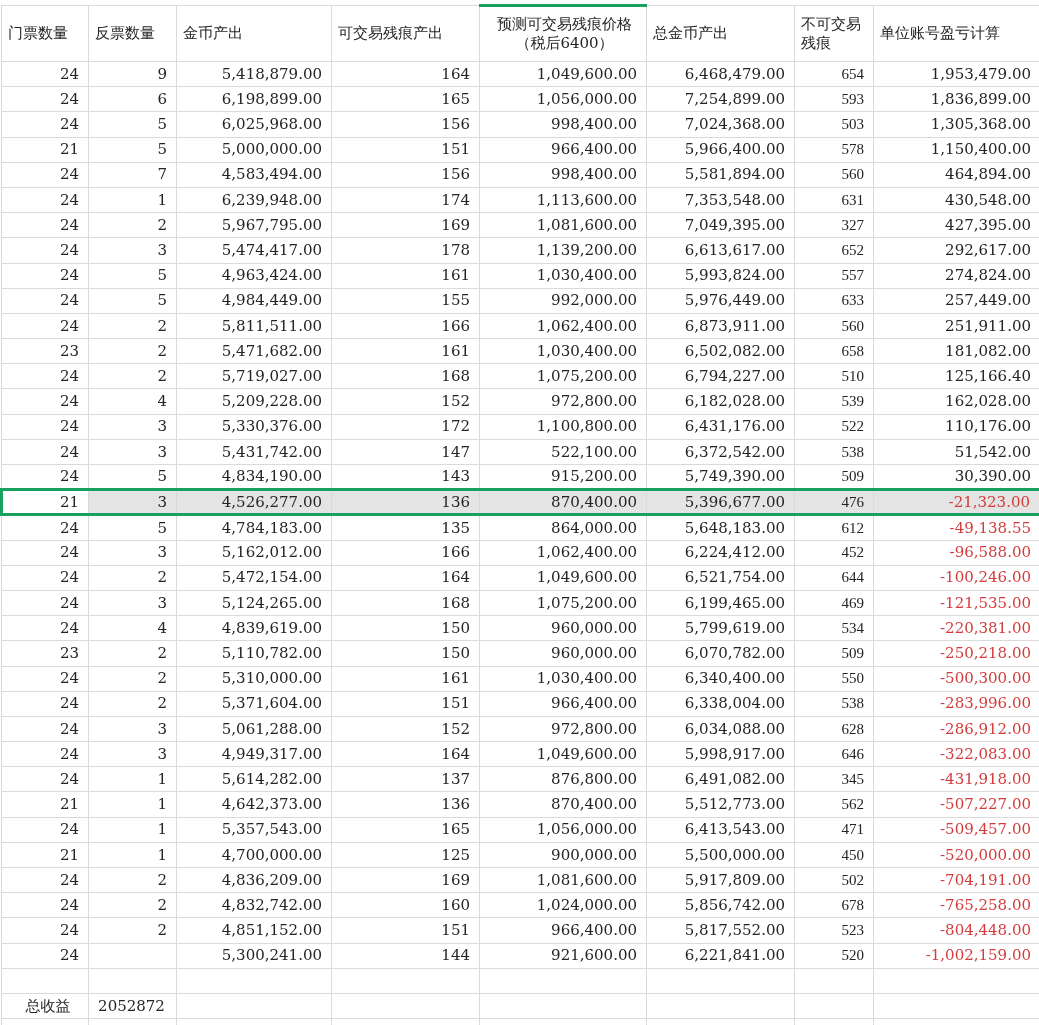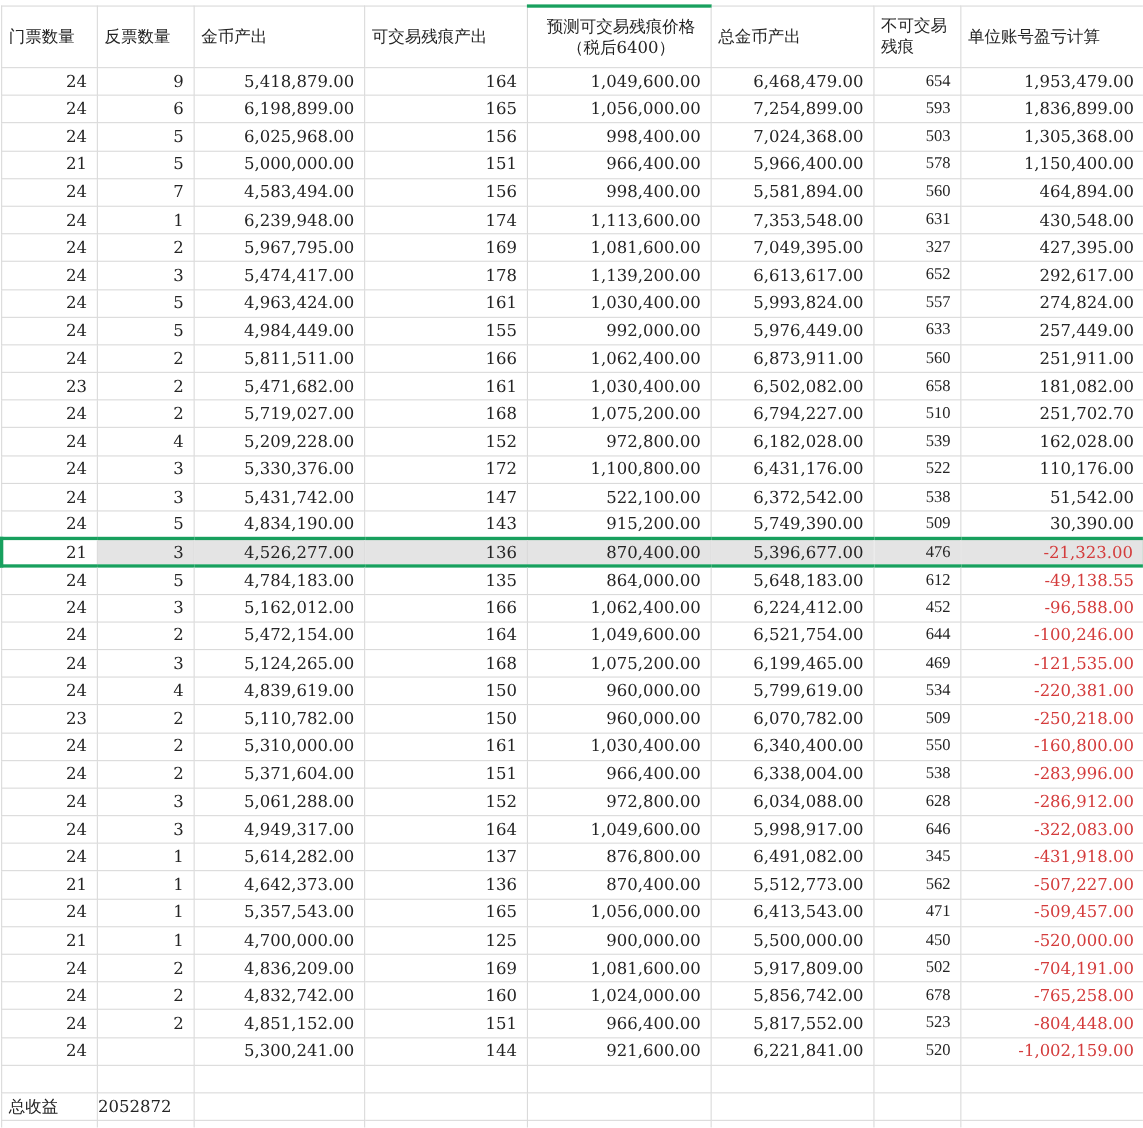--- a/index.html
+++ b/index.html
@@ -39,22 +39,22 @@
     background:var(--hl-fill);
     border-top:3px solid var(--green);
     border-bottom:3px solid var(--green);
   }
   .sheet tr.highlight td:first-child{
     background:#fff;border-left:3px solid var(--green);
   }
   .sheet tr.highlight td:last-child{border-right:3px solid var(--green);}
   
   .sheet tr.spacer{height:25.2px;}
-  .sheet td.footer-label{text-align:left;padding-left:6px;}
-  .sheet td.footer-value{text-align:left;padding-right:2px;}
+  .sheet td.footer-label{text-align:center;padding-left:6px;}
+  .sheet td.footer-value{text-align:center;padding-right:2px;}
 </style>
 </head>
 <body>
 
 <table class="sheet">
   <colgroup>
     <col style="width:87px">
       <col style="width:88px">
       <col style="width:155px">
       <col style="width:148px">
@@ -197,21 +197,21 @@
         <td class="num">181,082.00</td>
       </tr>
       <tr>
         <td class="num">24</td>
         <td class="num">2</td>
         <td class="num">5,719,027.00</td>
         <td class="num">168</td>
         <td class="num">1,075,200.00</td>
         <td class="num">6,794,227.00</td>
         <td class="num">510</td>
-        <td class="num">251,702.70</td>
+        <td class="num">125,166.40</td>
       </tr>
       <tr>
         <td class="num">24</td>
         <td class="num">4</td>
         <td class="num">5,209,228.00</td>
         <td class="num">152</td>
         <td class="num">972,800.00</td>
         <td class="num">6,182,028.00</td>
         <td class="num">539</td>
         <td class="num">162,028.00</td>
@@ -317,21 +317,21 @@
         <td class="num neg">-250,218.00</td>
       </tr>
       <tr>
         <td class="num">24</td>
         <td class="num">2</td>
         <td class="num">5,310,000.00</td>
         <td class="num">161</td>
         <td class="num">1,030,400.00</td>
         <td class="num">6,340,400.00</td>
         <td class="num">550</td>
-        <td class="num neg">-160,800.00</td>
+        <td class="num neg">-500,300.00</td>
       </tr>
       <tr>
         <td class="num">24</td>
         <td class="num">2</td>
         <td class="num">5,371,604.00</td>
         <td class="num">151</td>
         <td class="num">966,400.00</td>
         <td class="num">6,338,004.00</td>
         <td class="num">538</td>
         <td class="num neg">-283,996.00</td>

